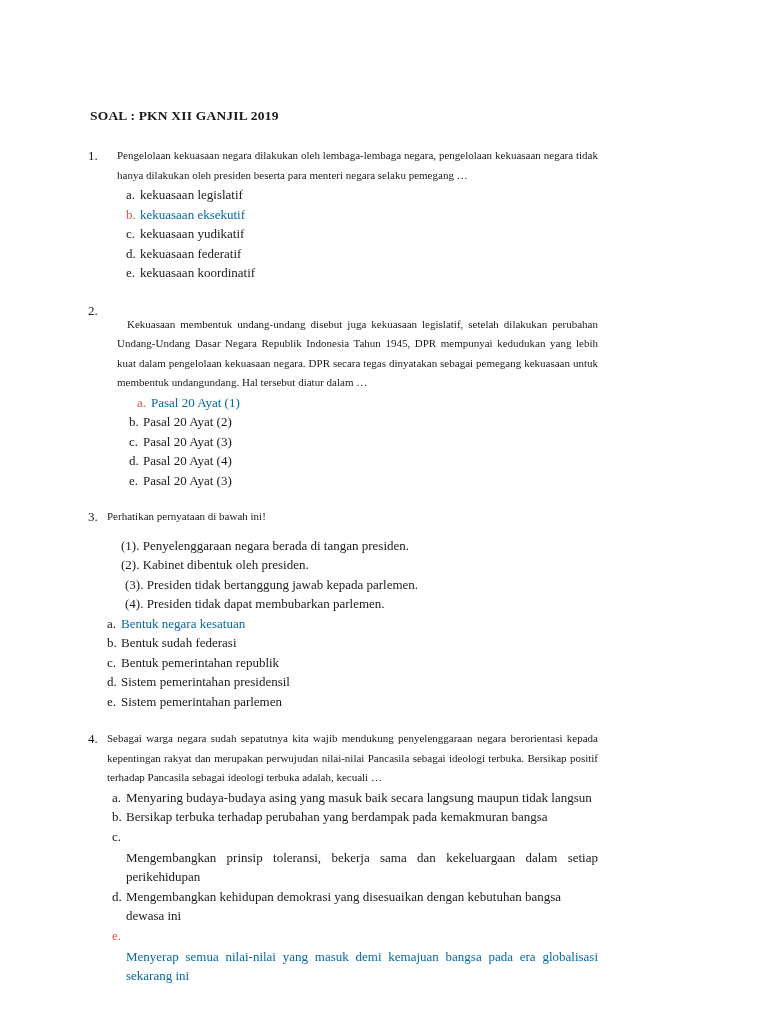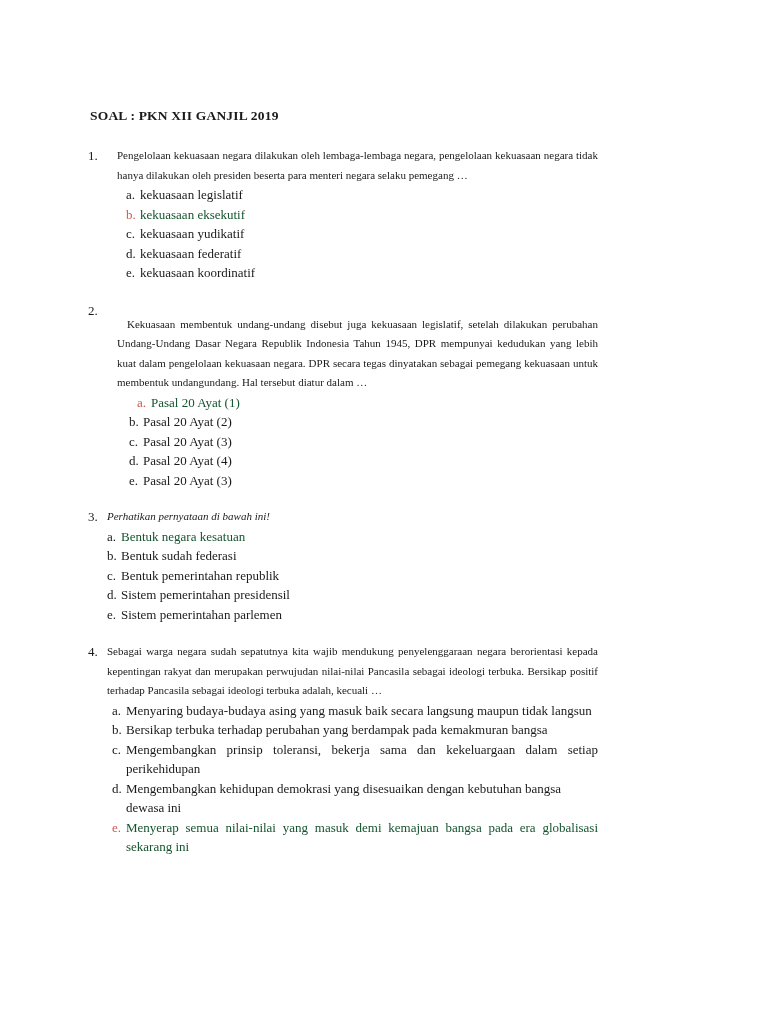--- a/index.html
+++ b/index.html
@@ -86,31 +86,32 @@
     flex: 0 0 auto;
     width: 14px;
   }
   .opt-text {
     flex: 1 1 auto;
     min-width: 0;
   }
   .opt-text.justify {
     text-align: justify;
     text-justify: inter-word;
+    margin-top: 21px;
   }
   
   .opts.ind-a  { padding-left: 9px; }
   .opts.ind-b  { padding-left: 12px; }
   .opts.ind-c  { padding-left: 0px; }
   .opts.ind-d  { padding-left: 5px; }
   .opt.shift   { padding-left: 8px; }
 
-  .answer { color: #14532d; }
+  .answer { color: #0369a1; }
   .answer-mark { color: #d4564f; }
-  .stem-gap { margin-bottom: 0; font-style: italic; }
+  .stem-gap { margin-bottom: 9px; }
 </style>
 </head>
 <body>
 
 <div class="page">
 
   <div class="doc-title">SOAL : PKN XII GANJIL 2019</div>
 
   <div class="q gut-wide">
     <div class="q-num">1.</div>
@@ -167,20 +168,26 @@
           <span class="opt-text">Pasal 20 Ayat (3)</span>
         </li>
       </ul>
     </div>
   </div>
 
   <div class="q gut-tight" style="margin-top:17px;">
     <div class="q-num">3.</div>
     <div class="q-body">
       <p class="q-stem left stem-gap">Perhatikan pernyataan di bawah ini!</p>
+      <ul class="substmts">
+        <li class="substmt">(1). Penyelenggaraan negara berada di tangan presiden.</li>
+        <li class="substmt">(2). Kabinet dibentuk oleh presiden.</li>
+        <li class="substmt pad">(3). Presiden tidak bertanggung jawab kepada parlemen.</li>
+        <li class="substmt pad">(4). Presiden tidak dapat membubarkan parlemen.</li>
+      </ul>
       <ul class="opts ind-c">
         <li class="opt">
           <span class="opt-mark">a.</span>
           <span class="opt-text answer">Bentuk negara kesatuan</span>
         </li>
         <li class="opt">
           <span class="opt-mark">b.</span>
           <span class="opt-text">Bentuk sudah federasi</span>
         </li>
         <li class="opt">

